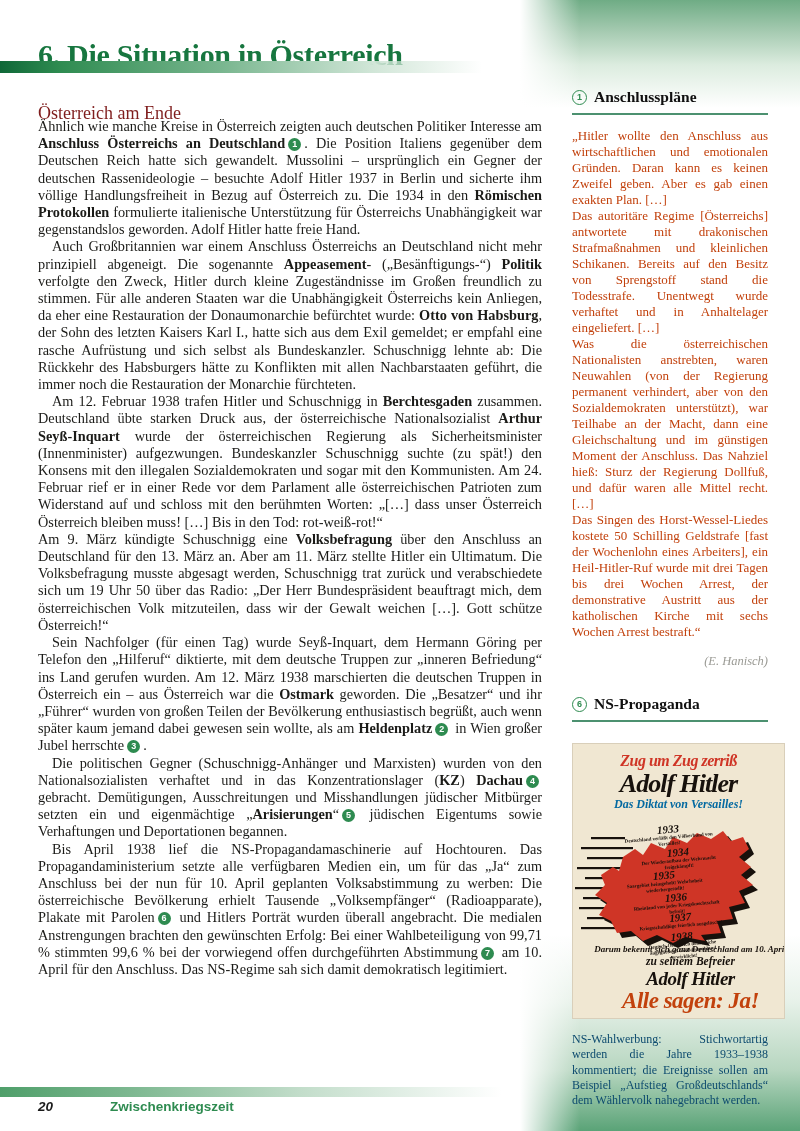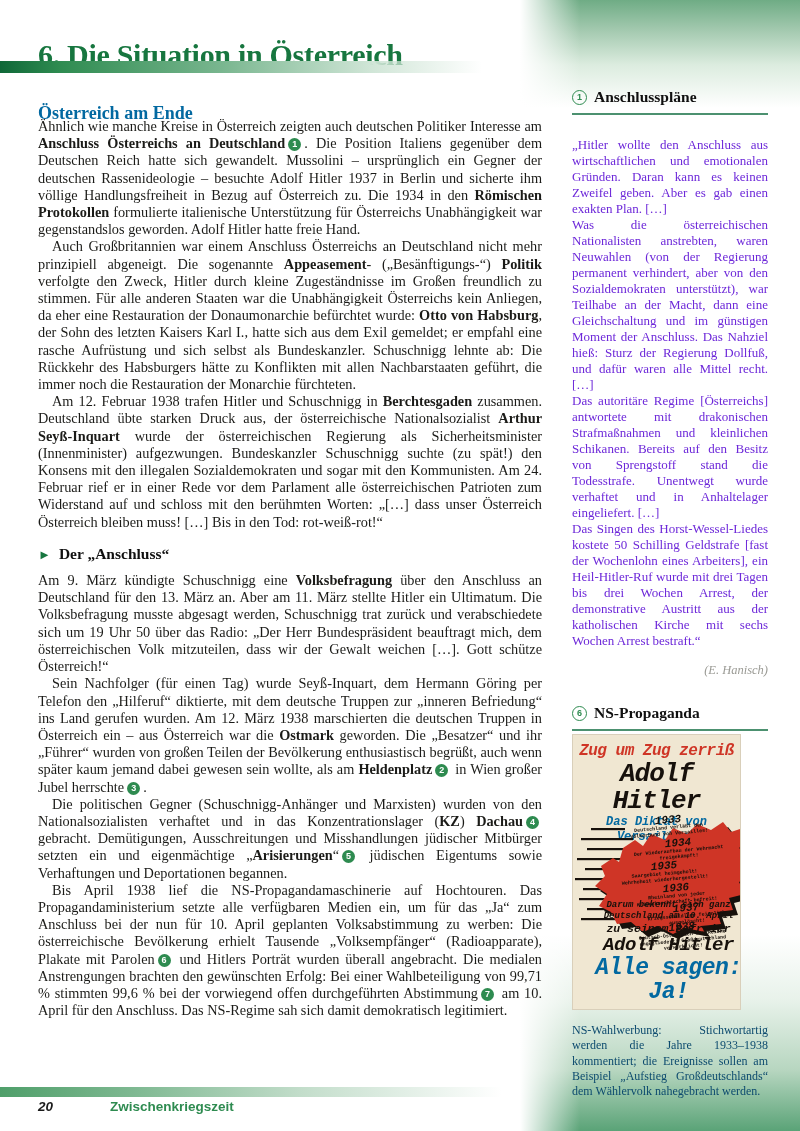--- a/index.html
+++ b/index.html
@@ -9,66 +9,66 @@
   
   .sidebar-band{position:absolute;left:520px;top:0;width:280px;height:1131px;
     background:linear-gradient(180deg,#6fac85 0px,#a3c9af 30px,#dcecdf 65px,#ffffff 108px,
                #ffffff 935px,#e8f2ea 1000px,#b7d6c0 1070px,#5aa377 1131px);}
   .sidebar-band::before{content:"";position:absolute;left:0;top:0;width:60px;height:100%;
     background:linear-gradient(90deg,#ffffff 0,rgba(255,255,255,0) 100%);}
   
   .title{position:absolute;left:38px;top:18px;font-size:30px;font-weight:bold;color:#17763f;letter-spacing:-0.3px;}
   .title-bar{position:absolute;left:0;top:61px;width:492px;height:12px;
     background:linear-gradient(90deg,#0f6838 0,#2e8b50 12%,#79b68f 45%,#cfe5d6 75%,rgba(255,255,255,0) 98%);}
-  .section-title{position:absolute;left:38px;top:88px;font-size:18px;font-weight:bold;color:#0369a1;}
+  .section-title{position:absolute;left:38px;top:88px;font-size:18px;font-weight:normal;color:#7f1d1d;}
   
   .main-col{position:absolute;left:38px;top:118px;width:504px;font-size:14.3px;line-height:17.2px;
     text-align:justify;color:#1b1b18;}
   .main-col p{margin:0;}
   .main-col p.ind{text-indent:14px;}
   .subhead{margin:14px 0 9px 0;font-size:15.5px;font-weight:bold;color:#101010;text-align:left;}
   .tri{color:#17763f;font-size:13px;margin-right:8px;}
   .badge{display:inline-block;width:13px;height:13px;border-radius:50%;background:#2e8b50;color:#fff;
     font-family:"Liberation Sans",sans-serif;font-weight:bold;font-size:9px;line-height:13px;
     text-align:center;margin:0 3px;vertical-align:1px;text-indent:0;}
   
   .sidebar{position:absolute;left:572px;top:88px;width:196px;}
   .note-head{display:flex;align-items:center;font-size:15.5px;font-weight:bold;color:#101010;
     padding-bottom:7px;border-bottom:2px solid #4c9170;}
   .ring{width:13px;height:13px;border:1.4px solid #2e8b50;border-radius:50%;color:#2e8b50;
     font-family:"Liberation Sans",sans-serif;font-weight:bold;font-size:9px;line-height:13px;
     text-align:center;margin-right:7px;flex:0 0 auto;}
-  .note-body{margin-top:22px;font-size:13px;line-height:16px;color:#6d28d9;text-align:justify;}
+  .note-body{margin-top:13px;font-size:13px;line-height:16px;color:#c2410c;text-align:justify;}
   .note-body p{margin:0;}
   .attrib{margin-top:14px;font-size:12.5px;font-style:italic;color:#9a9a94;text-align:right;}
   .note2{margin-top:26px;}
   
-  .poster{position:relative;width:169px;height:276px;margin-top:3px;background:#f0e7d2;
+  .poster{position:relative;width:213px;height:276px;margin-top:21px;background:#f0e7d2;
     border:1px solid #d9cfba;box-sizing:border-box;overflow:hidden;
-    font-family:Liberation Mono, monospace;}
+    font-family:Liberation Serif, serif;}
   .p-line1{margin-top:8px;text-align:center;font-size:16px;font-weight:bold;font-style:italic;
     color:#cf3526;letter-spacing:-0.5px;line-height:1.1;}
   .p-line2{text-align:center;font-size:26px;font-weight:bold;font-style:italic;color:#17110c;
     line-height:1.05;letter-spacing:-1px;}
   .p-line3{text-align:center;font-size:12px;font-weight:bold;font-style:italic;color:#0369a1;line-height:1.2;}
   .p-map{position:absolute;left:0;top:79px;width:193px;height:128px;}
   .tl-item{position:absolute;transform:rotate(-5deg);text-align:center;color:#17110c;}
   .tl-year{font-size:11px;font-weight:bold;font-style:italic;line-height:1;}
   .tl-text{font-size:5px;font-weight:bold;line-height:1.15;max-width:95px;}
   .tl-item:nth-child(1){left:48px;top:1px;}
   .tl-item:nth-child(2){left:58px;top:24px;}
   .tl-item:nth-child(3){left:44px;top:47px;}
   .tl-item:nth-child(4){left:56px;top:69px;}
   .tl-item:nth-child(5){left:66px;top:89px;}
   .tl-item:nth-child(6){left:62px;top:108px;}
   .p-bottom{position:absolute;left:0;bottom:5px;width:100%;text-align:center;padding-left:12px;}
   .p-b1{font-size:9px;font-weight:bold;font-style:italic;color:#17110c;line-height:1.2;}
   .p-b2{font-size:11.5px;font-weight:bold;font-style:italic;color:#17110c;line-height:1.2;}
   .p-b3{font-size:19px;font-weight:bold;font-style:italic;color:#17110c;line-height:1.05;letter-spacing:-0.5px;}
-  .p-b4{font-size:23px;font-weight:bold;font-style:italic;color:#0369a1;line-height:1.05;letter-spacing:-0.5px;}
+  .p-b4{font-size:23px;font-weight:bold;font-style:italic;color:#c2410c;line-height:1.05;letter-spacing:-0.5px;}
   .caption{margin-top:13px;font-size:12px;line-height:15.3px;color:#0c4a6e;text-align:justify;}
   
   .footer-bar{position:absolute;left:0;top:1087px;width:545px;height:10px;
     background:linear-gradient(90deg,#4f9f6a 0,#7fb992 25%,#c2ddca 55%,rgba(255,255,255,0) 92%);}
   .page-num{position:absolute;left:38px;top:1099px;font-family:"Liberation Sans",sans-serif;
     font-weight:bold;font-size:13.5px;color:#1a1a1a;font-style:italic;}
   .chapter{position:absolute;left:110px;top:1099px;font-family:"Liberation Sans",sans-serif;
     font-weight:bold;font-size:13.5px;color:#2e8b50;}
 </style>
 </head>
@@ -80,37 +80,36 @@
 
   <h1 class="title">6. Die Situation in Österreich</h1>
   <div class="title-bar"></div>
 
   <h2 class="section-title">Österreich am Ende</h2>
 
   <div class="main-col">
     <p><span>Ähnlich wie manche Kreise in Österreich zeigten auch deutschen Politiker Interesse am </span><b>Anschluss Österreichs an Deutschland</b><span class="badge">1</span><span>. Die Position Italiens gegenüber dem Deutschen Reich hatte sich gewandelt. Mussolini – ursprünglich ein Gegner der deutschen Rassenideologie – besuchte Adolf Hitler 1937 in Berlin und sicherte ihm völlige Handlungsfreiheit in Bezug auf Österreich zu. Die 1934 in den </span><b>Römischen Protokollen</b><span> formulierte italienische Unterstützung für Österreichs Unabhängigkeit war gegenstandslos geworden. Adolf Hitler hatte freie Hand.</span></p>
     <p class="ind"><span>Auch Großbritannien war einem Anschluss Österreichs an Deutschland nicht mehr prinzipiell abgeneigt. Die sogenannte </span><b>Appeasement</b><span>- („Besänftigungs-“) </span><b>Politik</b><span> verfolgte den Zweck, Hitler durch kleine Zugeständnisse im Großen freundlich zu stimmen. Für alle anderen Staaten war die Unabhängigkeit Österreichs kein Anliegen, da eher eine Restauration der Donaumonarchie befürchtet wurde: </span><b>Otto von Habsburg</b><span>, der Sohn des letzten Kaisers Karl I., hatte sich aus dem Exil gemeldet; er empfahl eine rasche Aufrüstung und sich selbst als Bundeskanzler. Schuschnigg lehnte ab: Die Rückkehr des Habsburgers hätte zu Konflikten mit allen Nachbarstaaten geführt, die immer noch die Restauration der Monarchie fürchteten.</span></p>
     <p class="ind"><span>Am 12. Februar 1938 trafen Hitler und Schuschnigg in </span><b>Berchtesgaden</b><span> zusammen. Deutschland übte starken Druck aus, der österreichische Nationalsozialist </span><b>Arthur Seyß-Inquart</b><span> wurde der österreichischen Regierung als Sicherheitsminister (Innenminister) aufgezwungen. Bundeskanzler Schuschnigg suchte (zu spät!) den Konsens mit den illegalen Sozialdemokraten und sogar mit den Kommunisten. Am 24. Februar rief er in einer Rede vor dem Parlament alle österreichischen Patrioten zum Widerstand auf und schloss mit den berühmten Worten: „[…] dass unser Österreich Österreich bleiben muss! […] Bis in den Tod: rot-weiß-rot!“</span></p>
-    <div class="subhead"><span class="tri">►</span><span>Der „Anschluss“</span></div>
     <p><span>Am 9. März kündigte Schuschnigg eine </span><b>Volksbefragung</b><span> über den Anschluss an Deutschland für den 13. März an. Aber am 11. März stellte Hitler ein Ultimatum. Die Volksbefragung musste abgesagt werden, Schuschnigg trat zurück und verabschiedete sich um 19 Uhr 50 über das Radio: „Der Herr Bundespräsident beauftragt mich, dem österreichischen Volk mitzuteilen, dass wir der Gewalt weichen […]. Gott schütze Österreich!“</span></p>
     <p class="ind"><span>Sein Nachfolger (für einen Tag) wurde Seyß-Inquart, dem Hermann Göring per Telefon den „Hilferuf“ diktierte, mit dem deutsche Truppen zur „inneren Befriedung“ ins Land gerufen wurden. Am 12. März 1938 marschierten die deutschen Truppen in Österreich ein – aus Österreich war die </span><b>Ostmark</b><span> geworden. Die „Besatzer“ und ihr „Führer“ wurden von großen Teilen der Bevölkerung enthusiastisch begrüßt, auch wenn später kaum jemand dabei gewesen sein wollte, als am </span><b>Heldenplatz</b><span class="badge">2</span><span> in Wien großer Jubel herrschte</span><span class="badge">3</span><span>.</span></p>
     <p class="ind"><span>Die politischen Gegner (Schuschnigg-Anhänger und Marxisten) wurden von den Nationalsozialisten verhaftet und in das Konzentrationslager (</span><b>KZ</b><span>) </span><b>Dachau</b><span class="badge">4</span><span> gebracht. Demütigungen, Ausschreitungen und Misshandlungen jüdischer Mitbürger setzten ein und eigenmächtige „</span><b>Arisierungen</b><span>“</span><span class="badge">5</span><span> jüdischen Eigentums sowie Verhaftungen und Deportationen begannen.</span></p>
     <p class="ind"><span>Bis April 1938 lief die NS-Propagandamaschinerie auf Hochtouren. Das Propagandaministerium setzte alle verfügbaren Medien ein, um für das „Ja“ zum Anschluss bei der nun für 10. April geplanten Volksabstimmung zu werben: Die österreichische Bevölkerung erhielt Tausende „Volksempfänger“ (Radioapparate), Plakate mit Parolen</span><span class="badge">6</span><span> und Hitlers Porträt wurden überall angebracht. Die medialen Anstrengungen brachten den gewünschten Erfolg: Bei einer Wahlbeteiligung von 99,71 % stimmten 99,6 % bei der vorwiegend offen durchgeführten Abstimmung</span><span class="badge">7</span><span> am 10. April für den Anschluss. Das NS-Regime sah sich damit demokratisch legitimiert.</span></p>
   </div>
 
   <div class="sidebar">
 
     <div class="note-head">
       <span class="ring">1</span>
       <span>Anschlusspläne</span>
     </div>
     <div class="note-body">
       <p>„Hitler wollte den Anschluss aus wirtschaftlichen und emotionalen Gründen. Daran kann es keinen Zweifel geben. Aber es gab einen exakten Plan. […]</p>
+      <p>Das autoritäre Regime [Österreichs] antwortete mit drakonischen Strafmaßnahmen und kleinlichen Schikanen. Bereits auf den Besitz von Sprengstoff stand die Todesstrafe. Unentwegt wurde verhaftet und in Anhaltelager eingeliefert. […]</p>
       <p>Was die österreichischen Nationalisten anstrebten, waren Neuwahlen (von der Regierung permanent verhindert, aber von den Sozialdemokraten unterstützt), war Teilhabe an der Macht, dann eine Gleichschaltung und im günstigen Moment der Anschluss. Das Nahziel hieß: Sturz der Regierung Dollfuß, und dafür waren alle Mittel recht. […]</p>
-      <p>Das autoritäre Regime [Österreichs] antwortete mit drakonischen Strafmaßnahmen und kleinlichen Schikanen. Bereits auf den Besitz von Sprengstoff stand die Todesstrafe. Unentwegt wurde verhaftet und in Anhaltelager eingeliefert. […]</p>
       <p>Das Singen des Horst-Wessel-Liedes kostete 50 Schilling Geldstrafe [fast der Wochenlohn eines Arbeiters], ein Heil-Hitler-Ruf wurde mit drei Tagen bis drei Wochen Arrest, der demonstrative Austritt aus der katholischen Kirche mit sechs Wochen Arrest bestraft.“</p>
     </div>
     <div class="attrib">(E. Hanisch)</div>
 
     <div class="note2">
       <div class="note-head">
         <span class="ring">6</span>
         <span>NS-Propaganda</span>
       </div>
 

